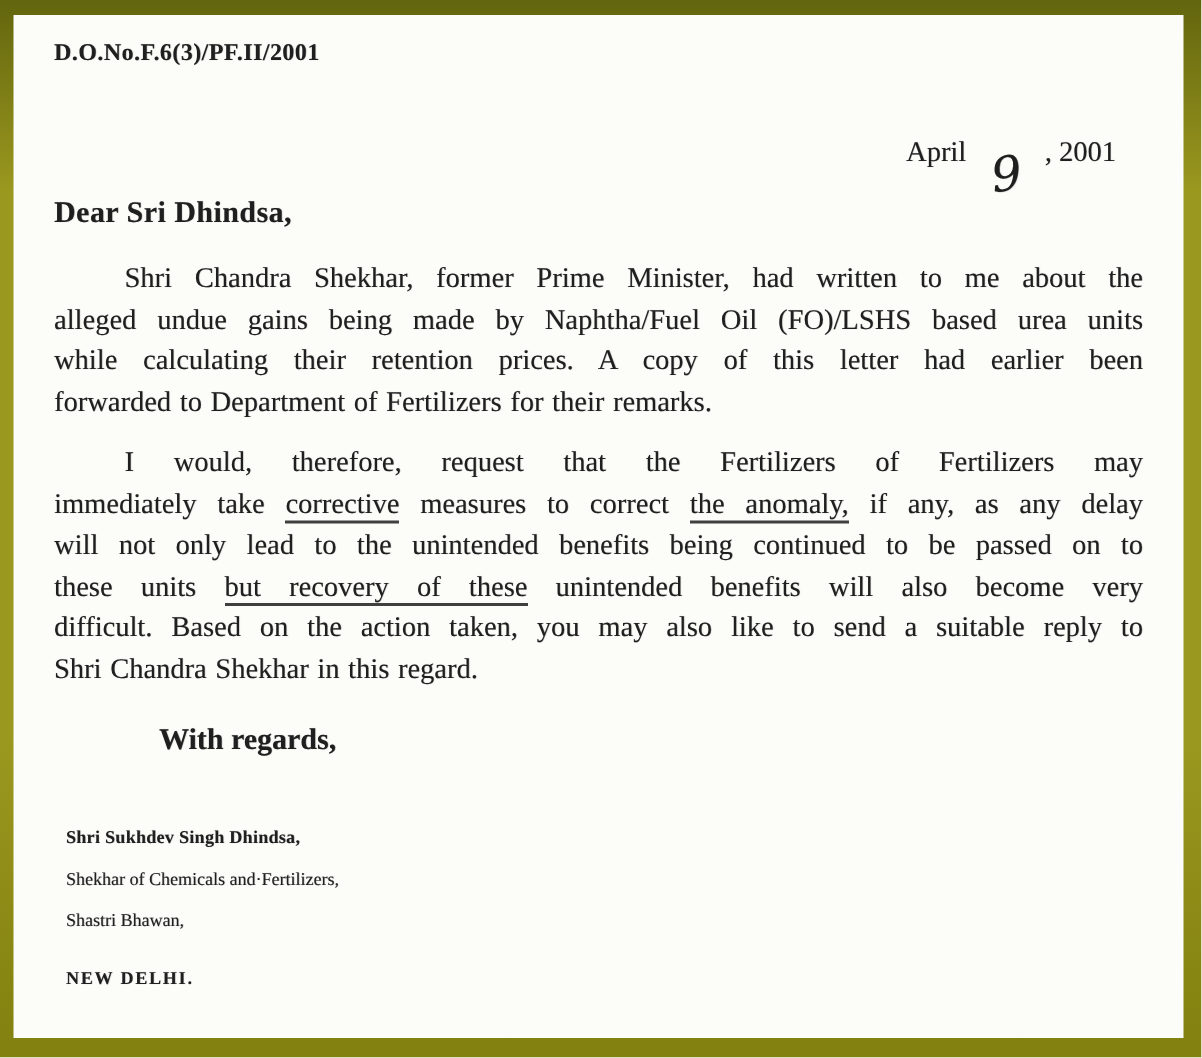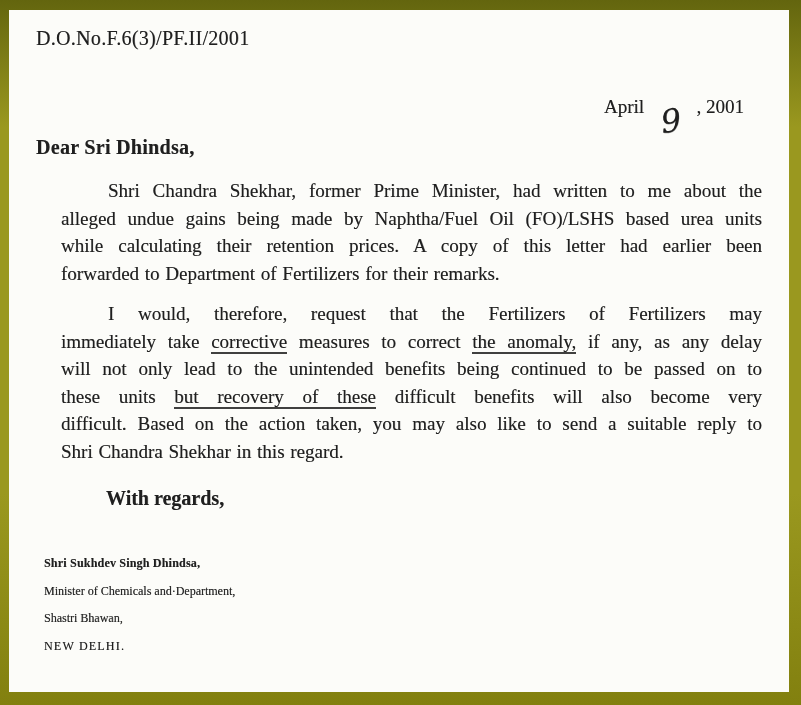--- a/index.html
+++ b/index.html
@@ -29,22 +29,22 @@
     width: 100%;
     height: 100%;
     background: var(--page-bg, #fcfcf9);
     color: var(--ink, #1f1f1f);
     padding: 17px 15px 0 27px;
     font-size: 19px;
     overflow: hidden;
     text-shadow: 0.3px 0.3px 0.5px rgba(25,25,25,0.45);
   }
   .ref {
-    font-weight: normal;
-    font-size: 20px;
+    font-weight: bold;
+    font-size: 16px;
     letter-spacing: 0.3px;
   }
   .date-row {
     margin-top: 46px;
     height: 38px;
     display: flex;
     justify-content: flex-end;
     align-items: flex-start;
     gap: 16px;
     padding-right: 30px;
@@ -60,21 +60,20 @@
   }
   .salutation {
     margin-top: 2px;
     font-weight: bold;
     font-size: 20px;
     letter-spacing: 0.3px;
   }
   .para {
     margin-top: 18px;
     padding-right: 12px;
-    margin-left: 25px;
   }
   .para-2 { margin-top: 13px; }
   .line {
     line-height: 27.5px;
     text-align: justify;
     text-align-last: justify;
     word-spacing: 1px;
     white-space: normal;
   }
   .line.first { padding-left: 47px; }
@@ -92,21 +91,21 @@
     font-weight: bold;
     font-size: 20px;
   }
   .sig-block {
     margin-top: 40px;
     margin-left: 8px;
     font-size: 12px;
     line-height: 27.5px;
   }
   .sig-name { font-weight: bold; letter-spacing: 0.2px; }
-  .sig-city { font-weight: normal; letter-spacing: 1.2px; }
+  .sig-city { font-weight: bold; letter-spacing: 1.2px; margin-top: 11px; }
 </style>
 </head>
 <body>
 
 <div class="frame">
   <div class="page">
 
     <div class="ref">D.O.No.F.6(3)/PF.II/2001</div>
 
     <div class="date-row">
@@ -121,28 +120,28 @@
       <div class="line first">Shri Chandra Shekhar, former Prime Minister, had written to me about the</div>
       <div class="line">alleged undue gains being made by Naphtha/Fuel Oil (FO)/LSHS based urea units</div>
       <div class="line">while calculating their retention prices.  A copy of this letter had earlier been</div>
       <div class="line last">forwarded to Department of Fertilizers for their remarks.</div>
     </div>
 
     <div class="para para-2">
       <div class="line first">I would, therefore, request that the Fertilizers of Fertilizers may</div>
       <div class="line"><span>immediately take </span><span class="uline">corrective</span><span> measures to correct </span><span class="uline">the anomaly,</span><span> if any, as any delay</span></div>
       <div class="line">will not only lead to the unintended benefits being continued to be passed on to</div>
-      <div class="line"><span>these units </span><span class="uline">but recovery of these</span><span> difficult benefits will also become very</span></div>
+      <div class="line"><span>these units </span><span class="uline">but recovery of these</span><span> unintended benefits will also become very</span></div>
       <div class="line">difficult.  Based on the action taken, you may also like to send a suitable reply to</div>
       <div class="line last">Shri Chandra Shekhar in this regard.</div>
     </div>
 
     <div class="closing">With regards,</div>
 
     <div class="sig-block">
       <div class="sig-name">Shri Sukhdev Singh Dhindsa,</div>
-      <div>Minister of Chemicals and·Department,</div>
+      <div>Shekhar of Chemicals and·Fertilizers,</div>
       <div>Shastri Bhawan,</div>
       <div class="sig-city">NEW DELHI.</div>
     </div>
 
   </div>
 </div>
 
 </body></html>

